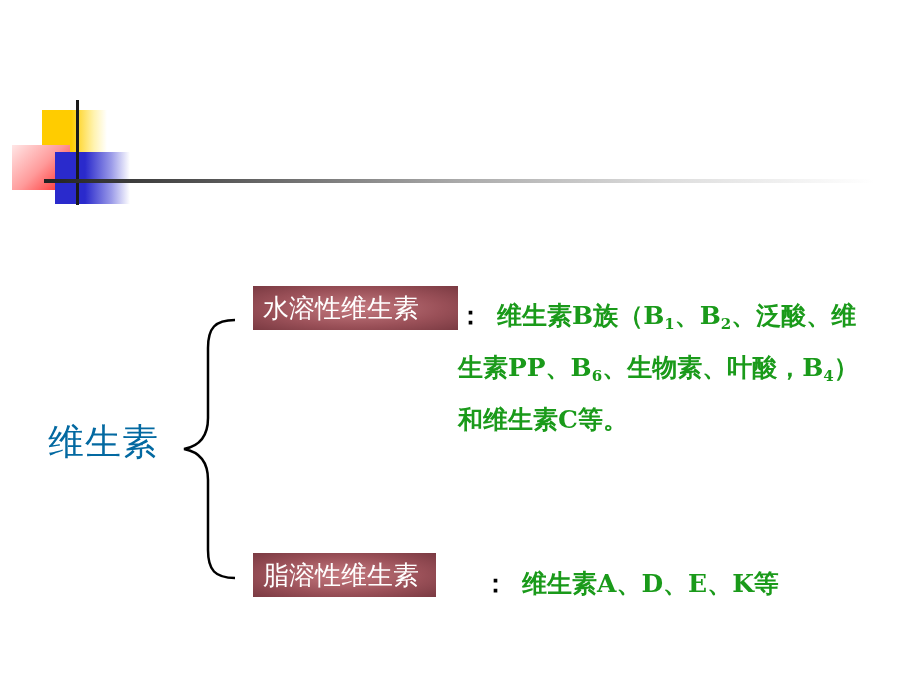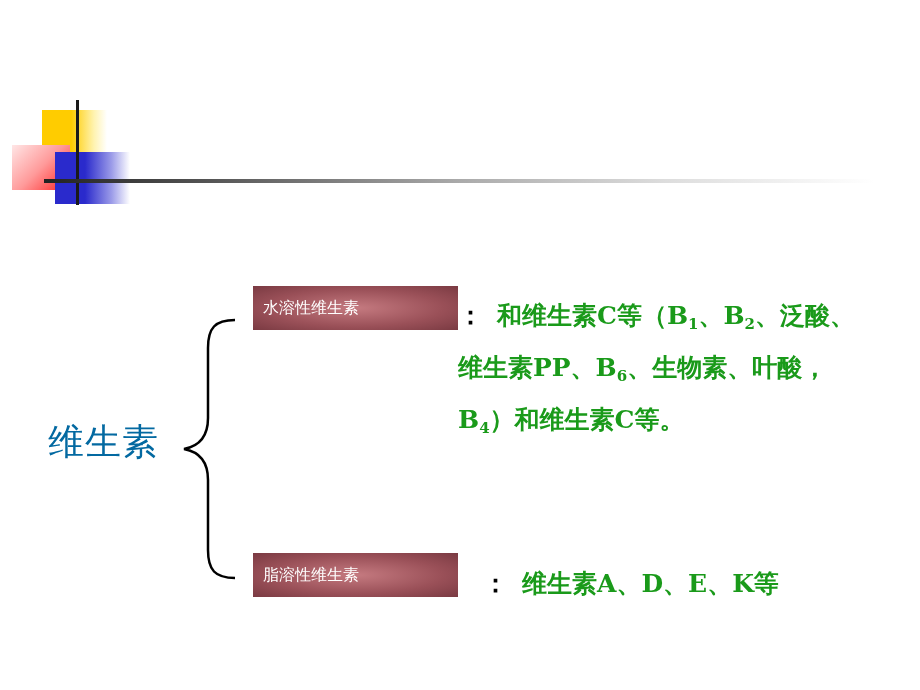--- a/index.html
+++ b/index.html
@@ -17,23 +17,23 @@
     .vline { left: 76px; top: 100px; width: 3px; height: 105px; background: #1a1a1a; }
     .hline { left: 44px; top: 179px; width: 830px; height: 4px;
       background: linear-gradient(90deg, #222 0%, #555 20%, #aaa 50%, #ddd 75%, #ffffff 100%); }
 
     .root-label { position: absolute; left: 48px; top: 418px; font-size: 36px; color: #0369a1;
       letter-spacing: 1px; }
     .brace { position: absolute; left: 180px; top: 318px; }
 
     .tag { position: absolute; height: 44px; padding: 0 10px; box-sizing: border-box;
       background: radial-gradient(ellipse at center, #c57a80 0%, #9a5058 60%, #7a3a42 100%);
-      color: #ffffff; font-size: 16px; line-height: 44px; white-space: nowrap; }
+      color: #ffffff; font-size: 26px; line-height: 44px; white-space: nowrap; }
     .tag1 { left: 253px; top: 286px; width: 205px; }
-    .tag2 { left: 253px; top: 553px; width: 205px; }
+    .tag2 { left: 253px; top: 553px; width: 183px; }
 
     .desc { position: absolute; color: #1a9a1a; font-weight: bold; font-size: 25px;
       font-family: "DejaVu Serif", "Liberation Serif", serif; line-height: 44px; }
     .desc1 { left: 458px; top: 294px; width: 420px; }
     .desc2 { left: 458px; top: 562px; width: 420px; padding-left: 25px; }
     .colon { color: #000; margin-right: 14px; }
     sub { font-size: 15px; vertical-align: -5px; }
   </style>
 </head>
 <body>
@@ -45,19 +45,19 @@
 <div class="deco hline"></div>
 
 <div class="root-label">维生素</div>
 
 <svg class="brace" width="60" height="262" viewBox="0 0 60 262">
   <path d="M55 2 C 35 2, 28 10, 28 30 L 28 100 C 28 118, 20 128, 4 131 C 20 134, 28 144, 28 162 L 28 232 C 28 252, 35 260, 55 260" fill="none" stroke="#000" stroke-width="2.5"></path>
 </svg>
 
 <div class="tag tag1">水溶性维生素</div>
 <div class="desc desc1">
-  <span class="colon">：</span><span>和维生素C等（B</span><sub>1</sub><span>、B</span><sub>2</sub><span>、泛酸、维生素PP、B</span><sub>6</sub><span>、生物素、叶酸，B</span><sub>4</sub><span>）和维生素C等。</span>
+  <span class="colon">：</span><span>维生素B族（B</span><sub>1</sub><span>、B</span><sub>2</sub><span>、泛酸、维生素PP、B</span><sub>6</sub><span>、生物素、叶酸，B</span><sub>4</sub><span>）和维生素C等。</span>
 </div>
 
 <div class="tag tag2">脂溶性维生素</div>
 <div class="desc desc2">
   <span class="colon">：</span><span>维生素A、D、E、K等</span>
 </div>
 
 </body></html>

